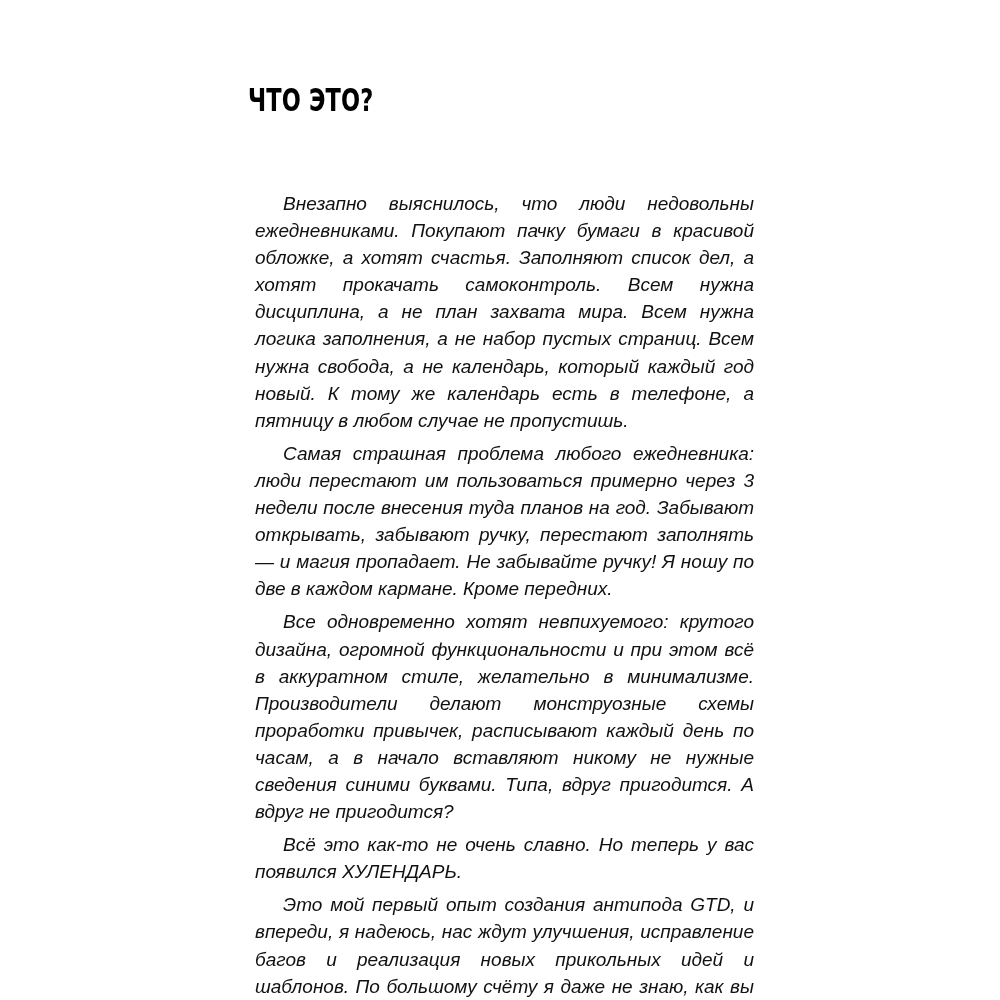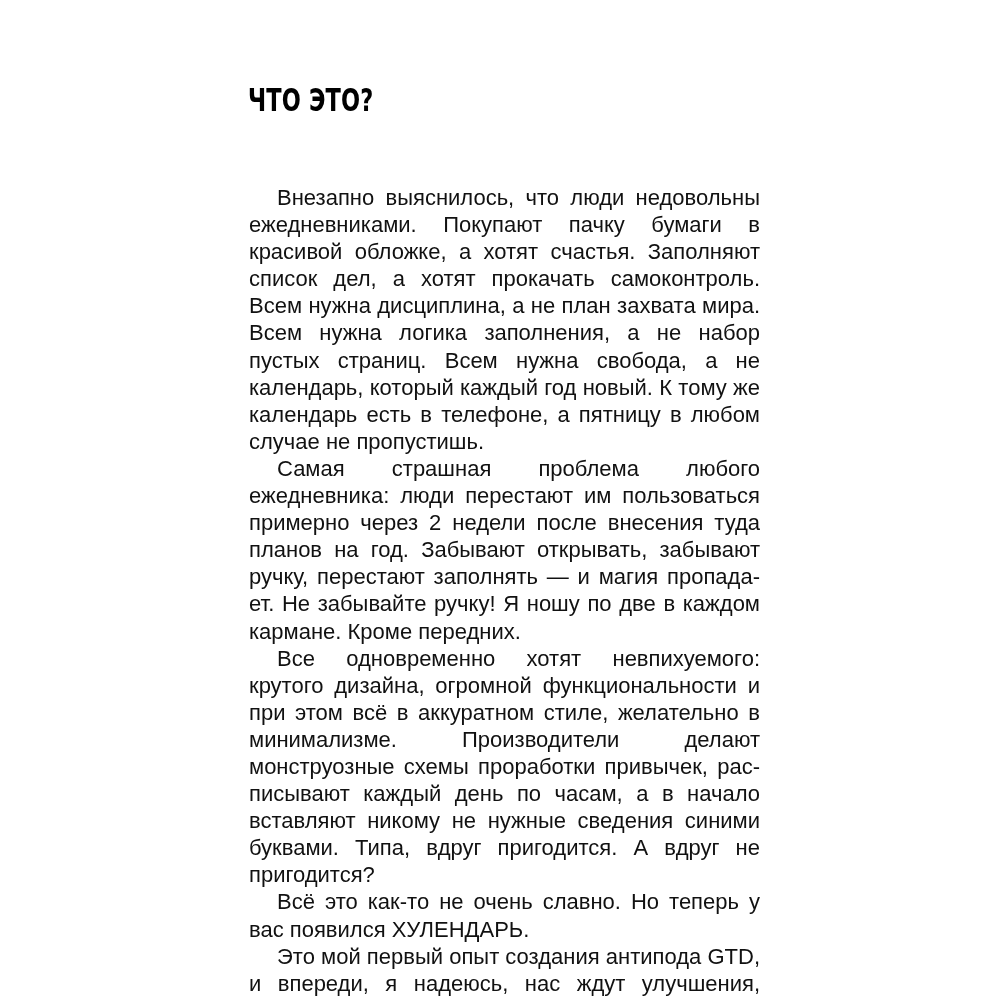--- a/index.html
+++ b/index.html
@@ -39,29 +39,30 @@
 
   
   .text-column {
     position: absolute;
     left: 249px;
     top: 184px;
     width: 511px;
   }
 
   .body-paragraph {
-    margin: 0;
-    font-size: 22px;
+    margin: 6px;
+    font-size: 19px;
     line-height: 27.1px;
     color: #111111;
     text-align: justify;
     text-justify: inter-word;
     text-indent: 28px;
     hyphens: manual;
     word-spacing: 0;
+    font-style: italic;
   }
 
   .body-paragraph.last-ragged {
     text-align-last: left;
   }
 
   .email-link {
     color: #0f172a;
     text-decoration: underline;
     text-underline-offset: 2px;
@@ -72,21 +73,21 @@
 <body>
 
 <div class="page">
 
   <h1 class="chapter-title">ЧТО ЭТО?</h1>
 
   <div class="text-column">
 
     <p class="body-paragraph last-ragged">Внезапно выяснилось, что люди недовольны ежеднев­никами. Покупают пачку бумаги в красивой обложке, а хотят счастья. Заполняют список дел, а хотят прокачать самоконтроль. Всем нужна дисциплина, а не план захвата мира. Всем нужна логика заполнения, а не набор пустых страниц. Всем нужна свобода, а не календарь, который каждый год новый. К тому же календарь есть в телефоне, а пятницу в любом случае не пропустишь.</p>
 
-    <p class="body-paragraph last-ragged">Самая страшная проблема любого ежедневника: люди перестают им пользоваться примерно через 2 недели по­сле внесения туда планов на год. Забывают открывать, забывают ручку, перестают заполнять — и магия пропада­ет. Не забывайте ручку! Я ношу по две в каждом кармане. Кроме передних.</p>
+    <p class="body-paragraph last-ragged">Самая страшная проблема любого ежедневника: люди перестают им пользоваться примерно через 3 недели по­сле внесения туда планов на год. Забывают открывать, забывают ручку, перестают заполнять — и магия пропада­ет. Не забывайте ручку! Я ношу по две в каждом кармане. Кроме передних.</p>
 
     <p class="body-paragraph last-ragged">Все одновременно хотят невпихуемого: крутого дизай­на, огромной функциональности и при этом всё в аккурат­ном стиле, желательно в минимализме. Производители делают монструозные схемы проработки привычек, рас­писывают каждый день по часам, а в начало вставляют никому не нужные сведения синими буквами. Типа, вдруг пригодится. А вдруг не пригодится?</p>
 
     <p class="body-paragraph last-ragged">Всё это как-то не очень славно. Но теперь у вас появил­ся ХУЛЕНДАРЬ.</p>
 
     <p class="body-paragraph last-ragged"><span>Это мой первый опыт создания антипода GTD, и впереди, я надеюсь, нас ждут улучшения, исправление багов и реа­лизация новых прикольных идей и шаблонов. По большому счёту я даже не знаю, как вы будете пользоваться этим еже­дневником: вполне возможно, что даже продуктивнее, чем я задумывал. Поэтому все ваши отзывы буду рад получить на почту </span><a class="email-link" href="#">book@alexeymarkov.ru</a><span> — проверим, обсудим, испра­</span></p>
 
   </div>
 
 </div>

